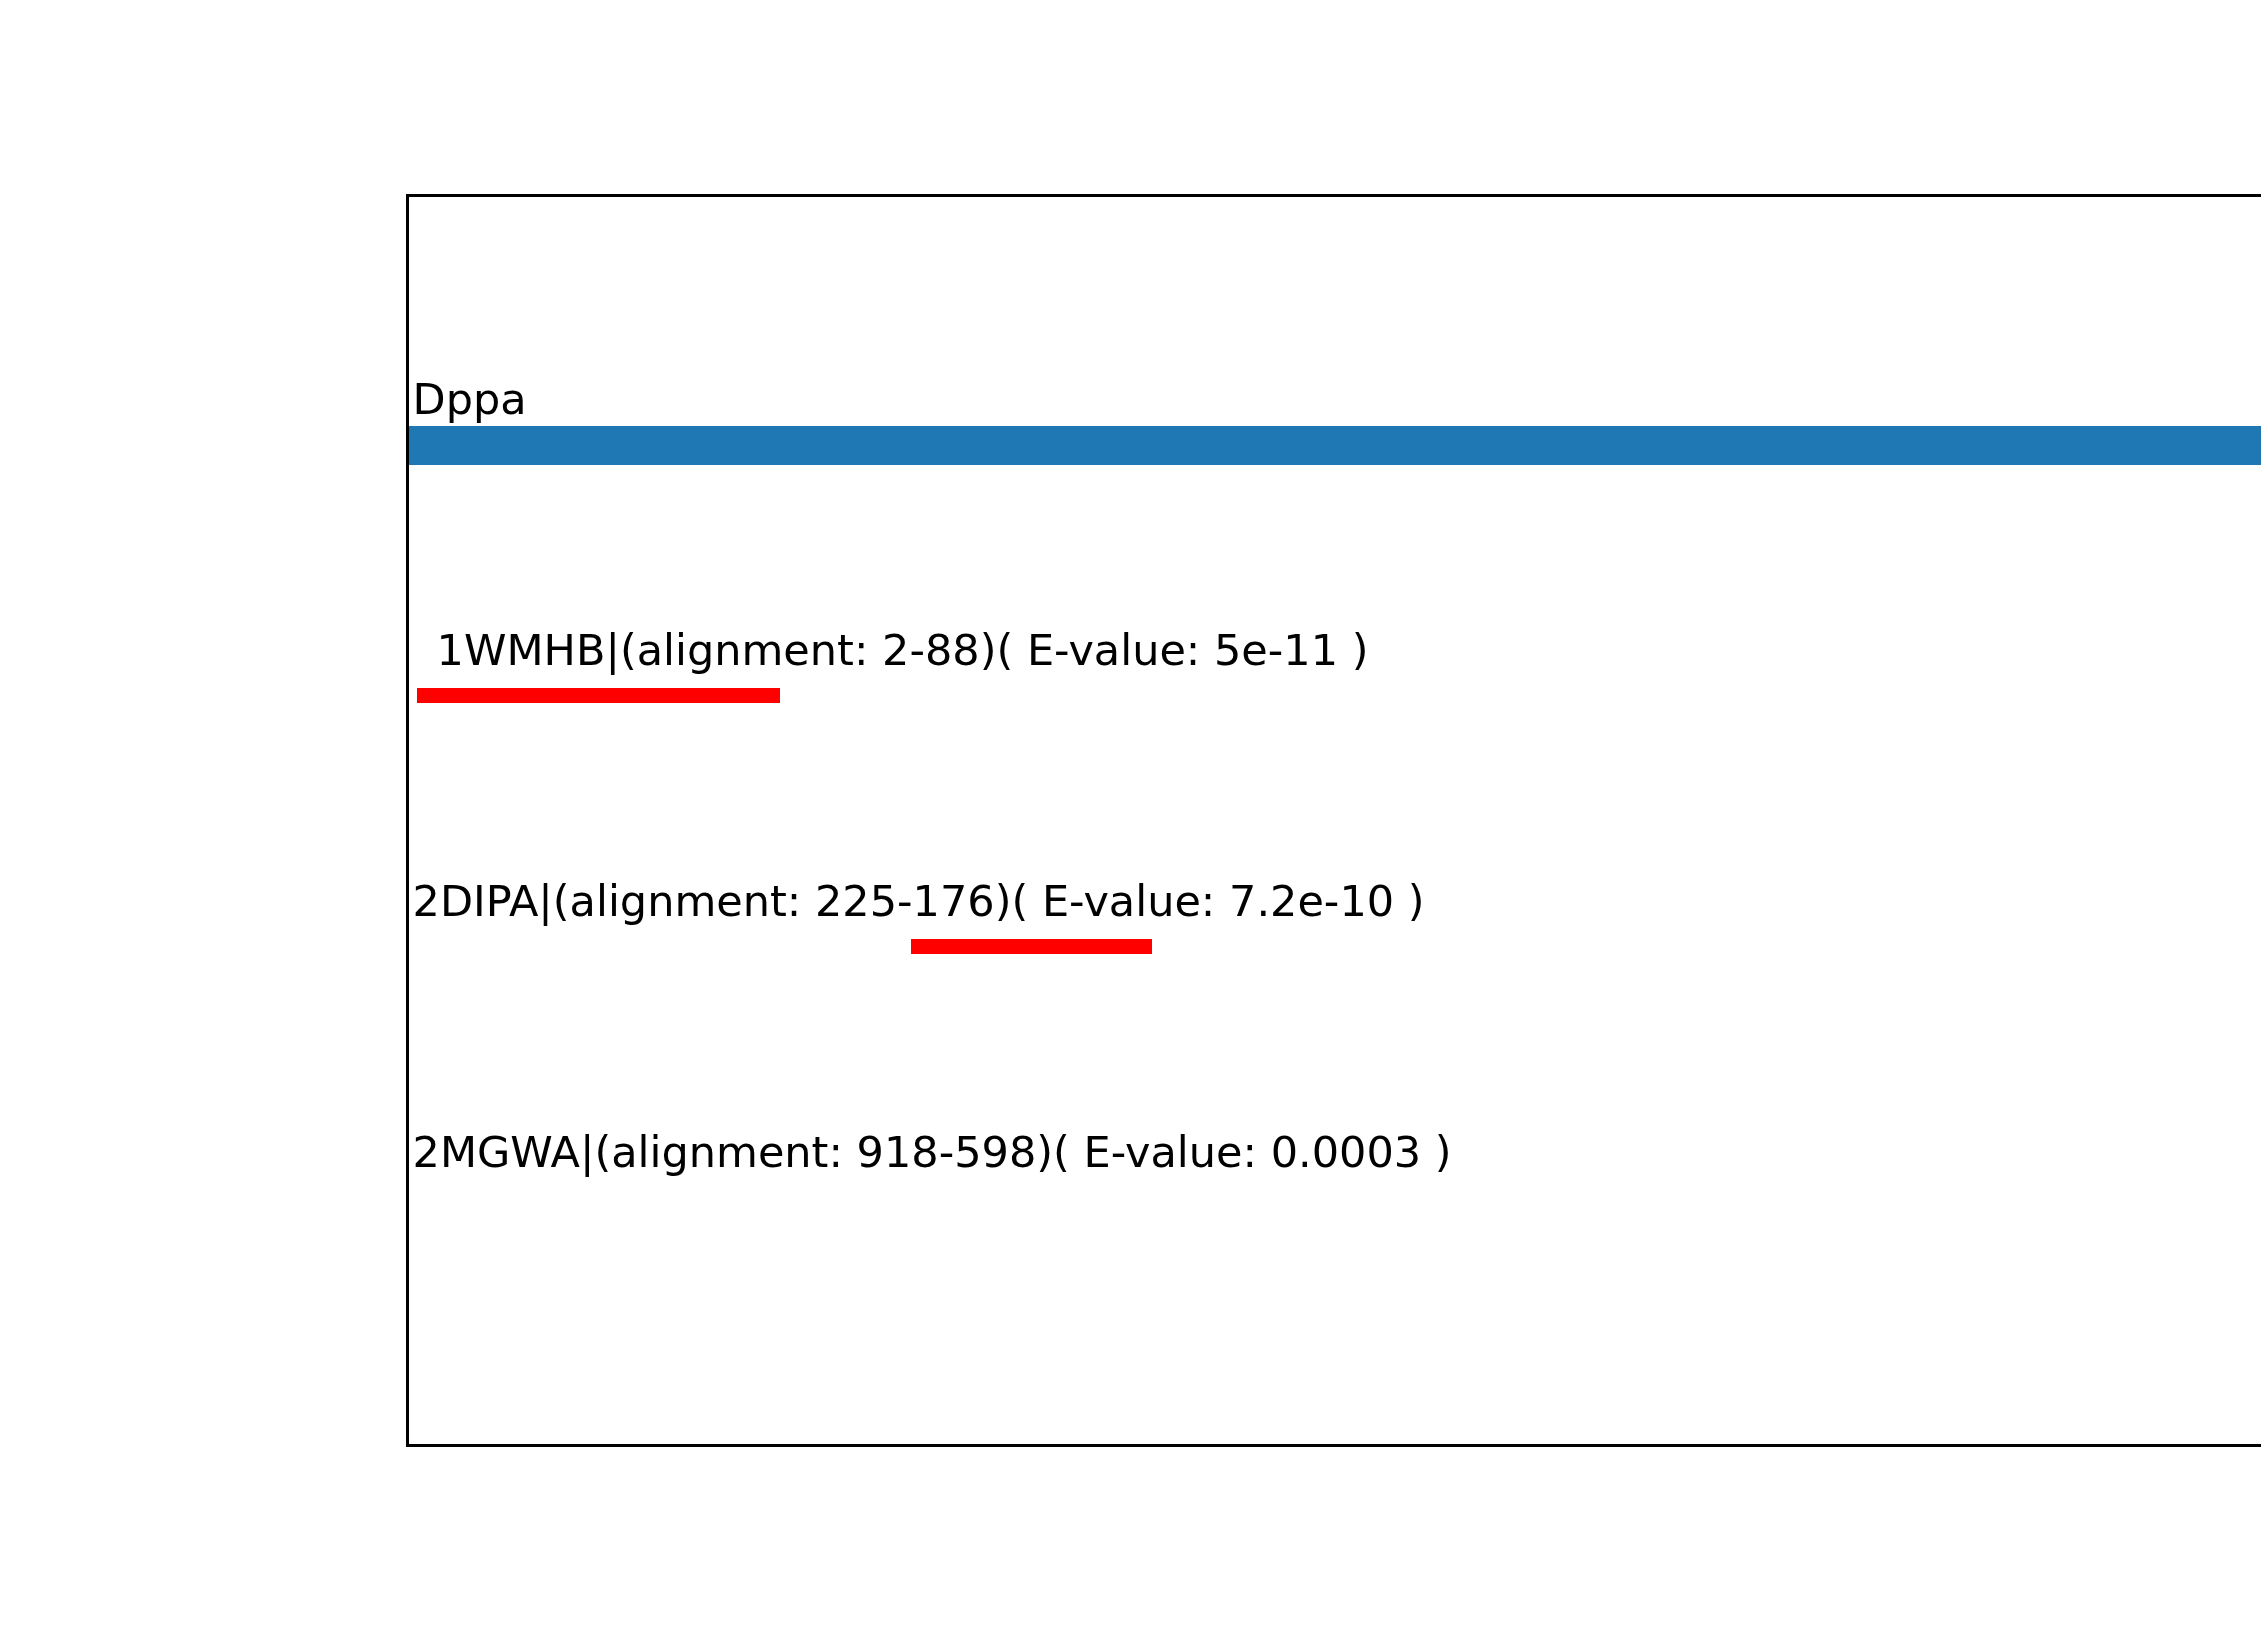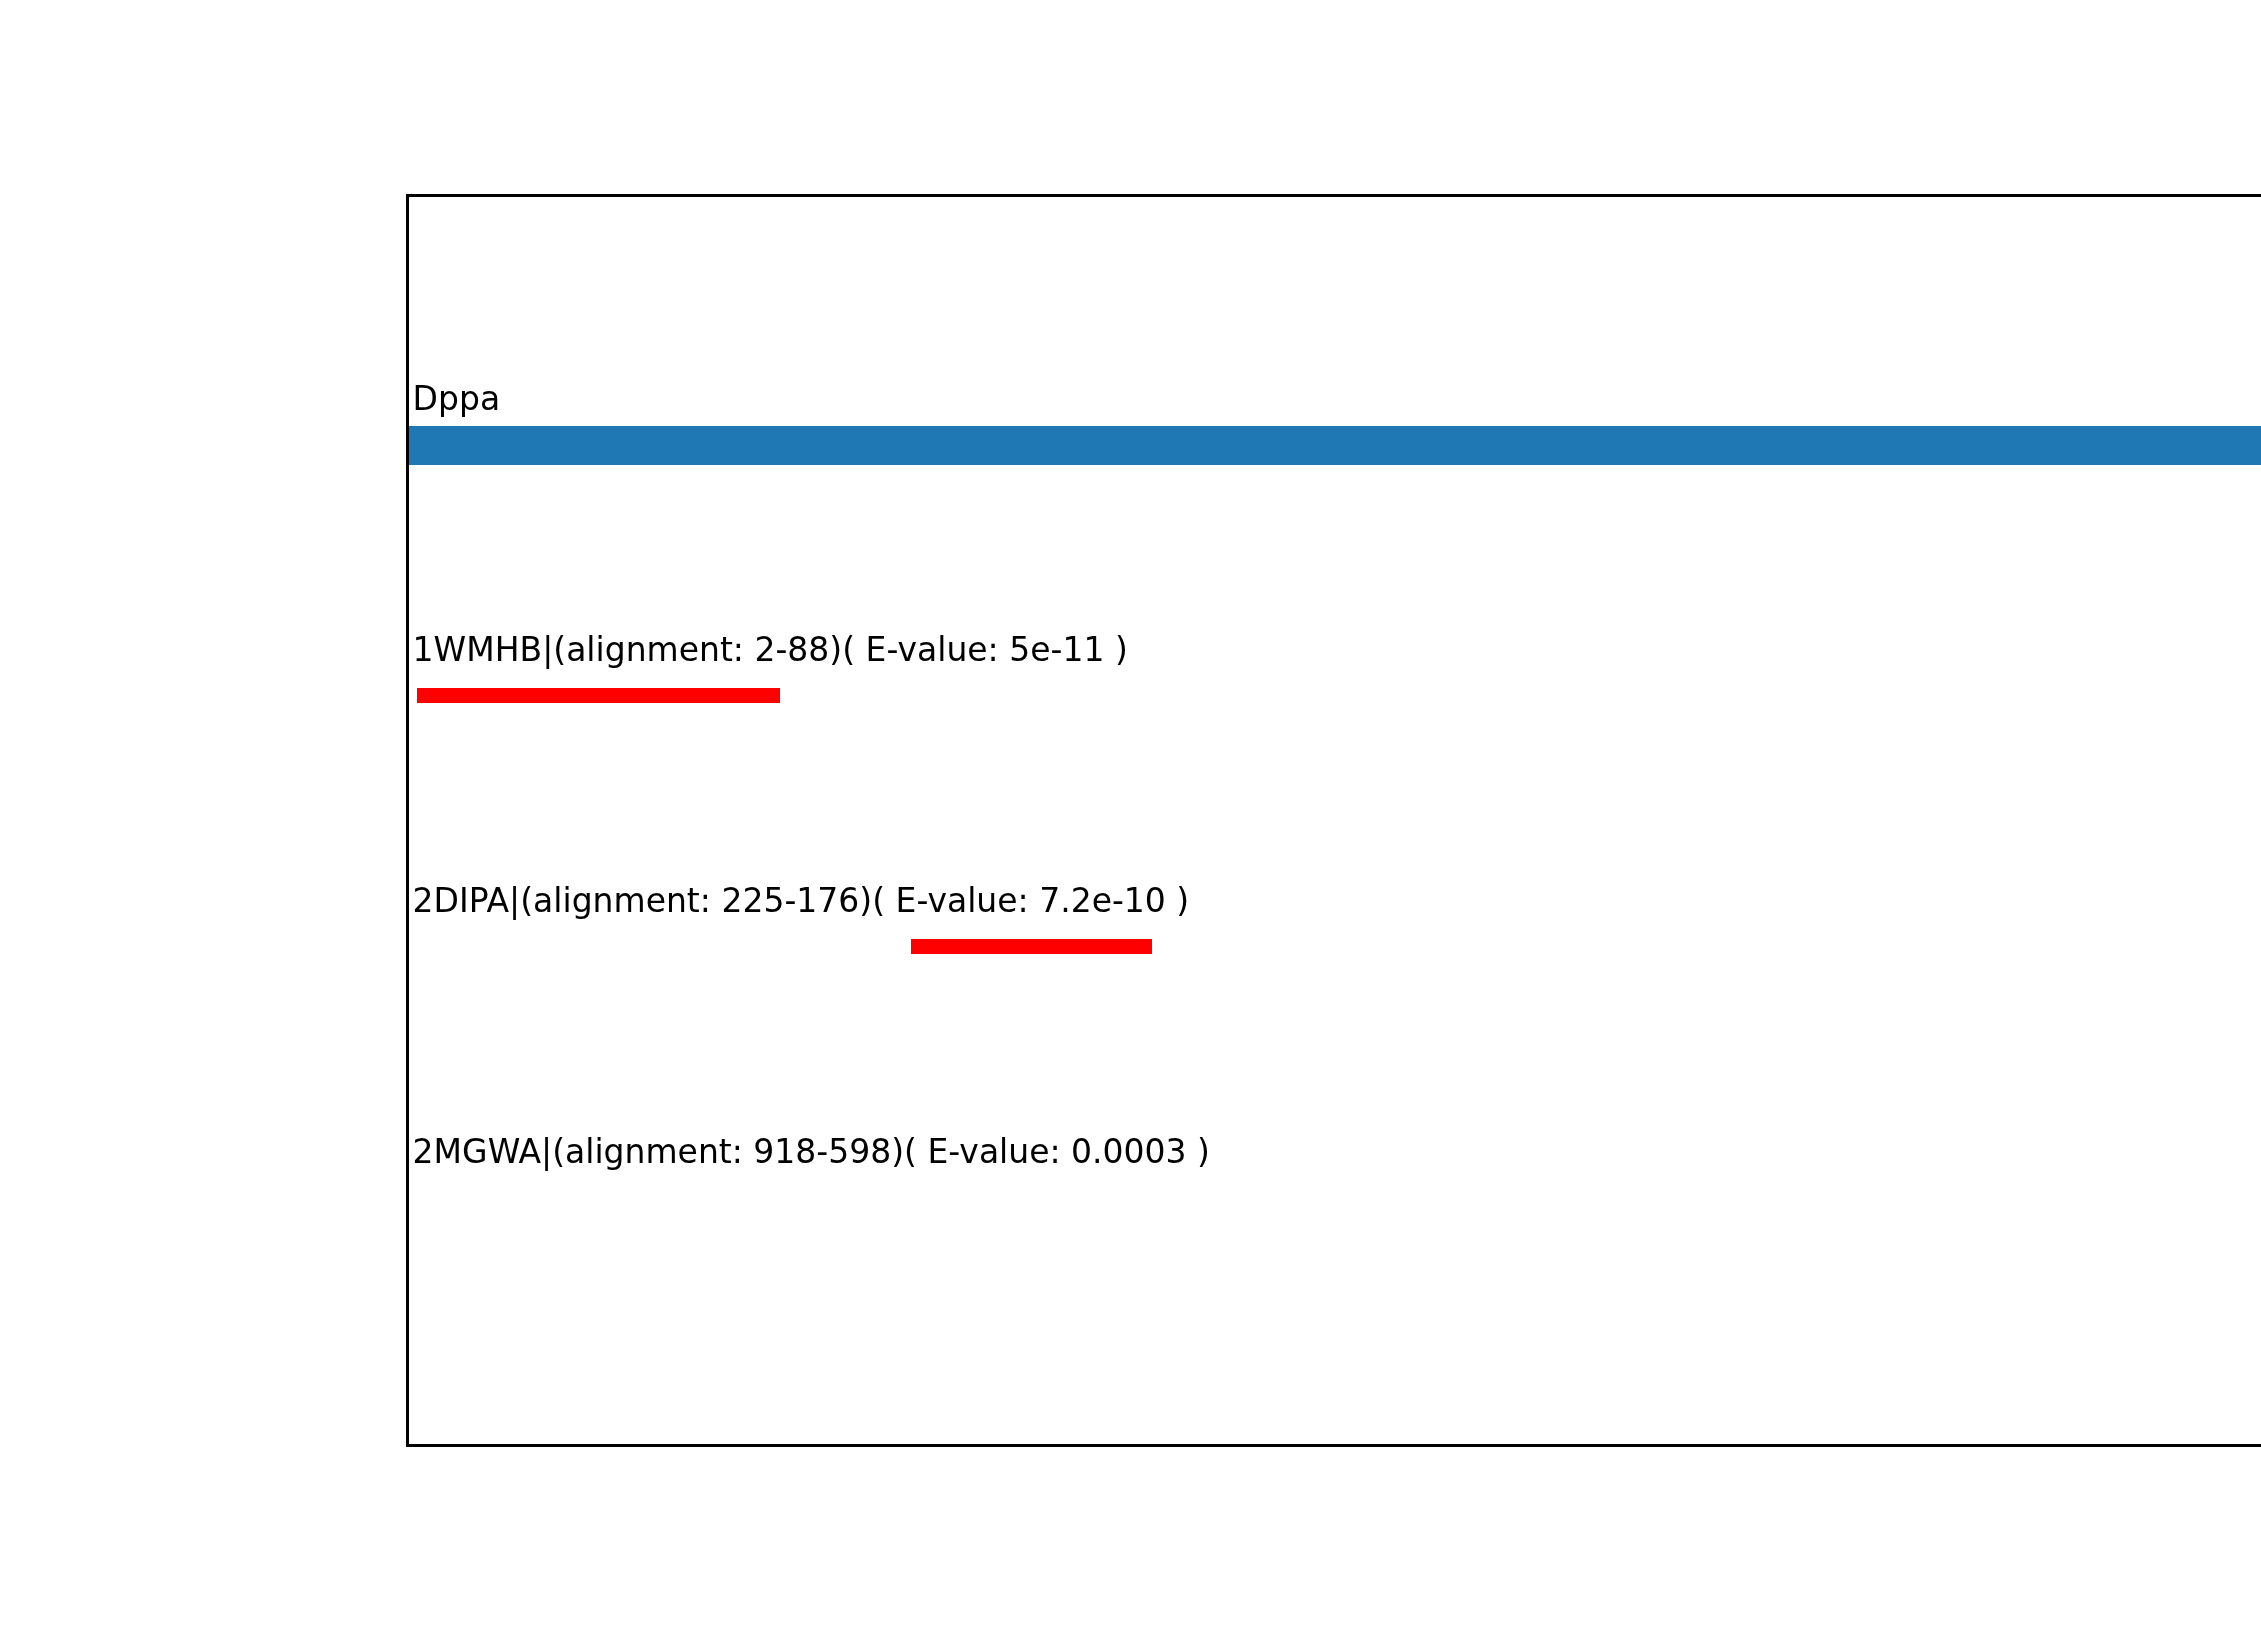--- a/index.html
+++ b/index.html
@@ -20,39 +20,39 @@
     left: 406px;
     top: 194px;
     width: 2523px;
     height: 1247px;
     border: 3.2px solid #000000;
     background: #ffffff;
   }
   .track-label {
     position: absolute;
     left: 3.6px;
-    font-size: 33px;
+    font-size: 43px;
     line-height: 42px;
     color: #000000;
     white-space: nowrap;
   }
   .bar {
     position: absolute;
   }
   .query-bar {
     left: 0;
     width: 100%;
     top: 229px;
     height: 39px;
   }
   .hit-bar {
     height: 15.4px;
   }
   .query-label { top: 181px; }
-  .hit-label-0 { top: 432px; }
+  .hit-label-0 { top: 432px; margin-left: 24px; }
   .hit-bar-0   { top: 491px; }
   .hit-label-1 { top: 683px; }
   .hit-bar-1   { top: 742px; }
   .hit-label-2 { top: 934px; }
 </style>
 </head>
 <body>
 
 <div class="canvas">
   <div class="plot-box">

